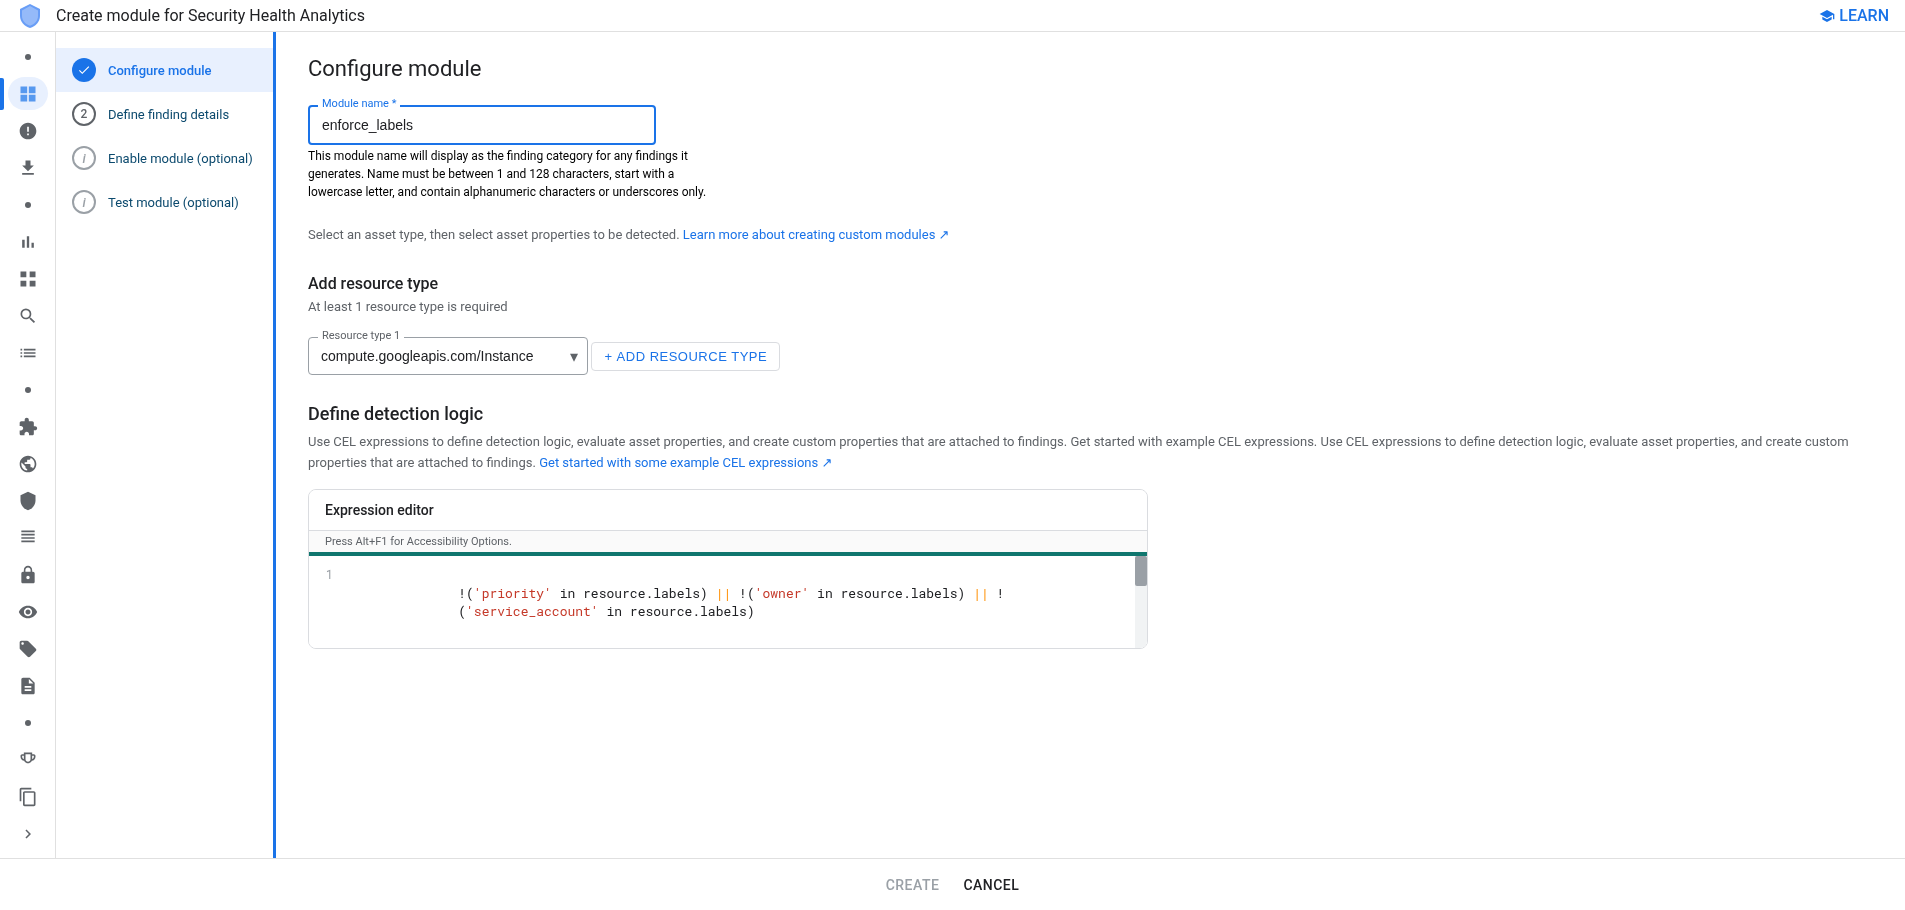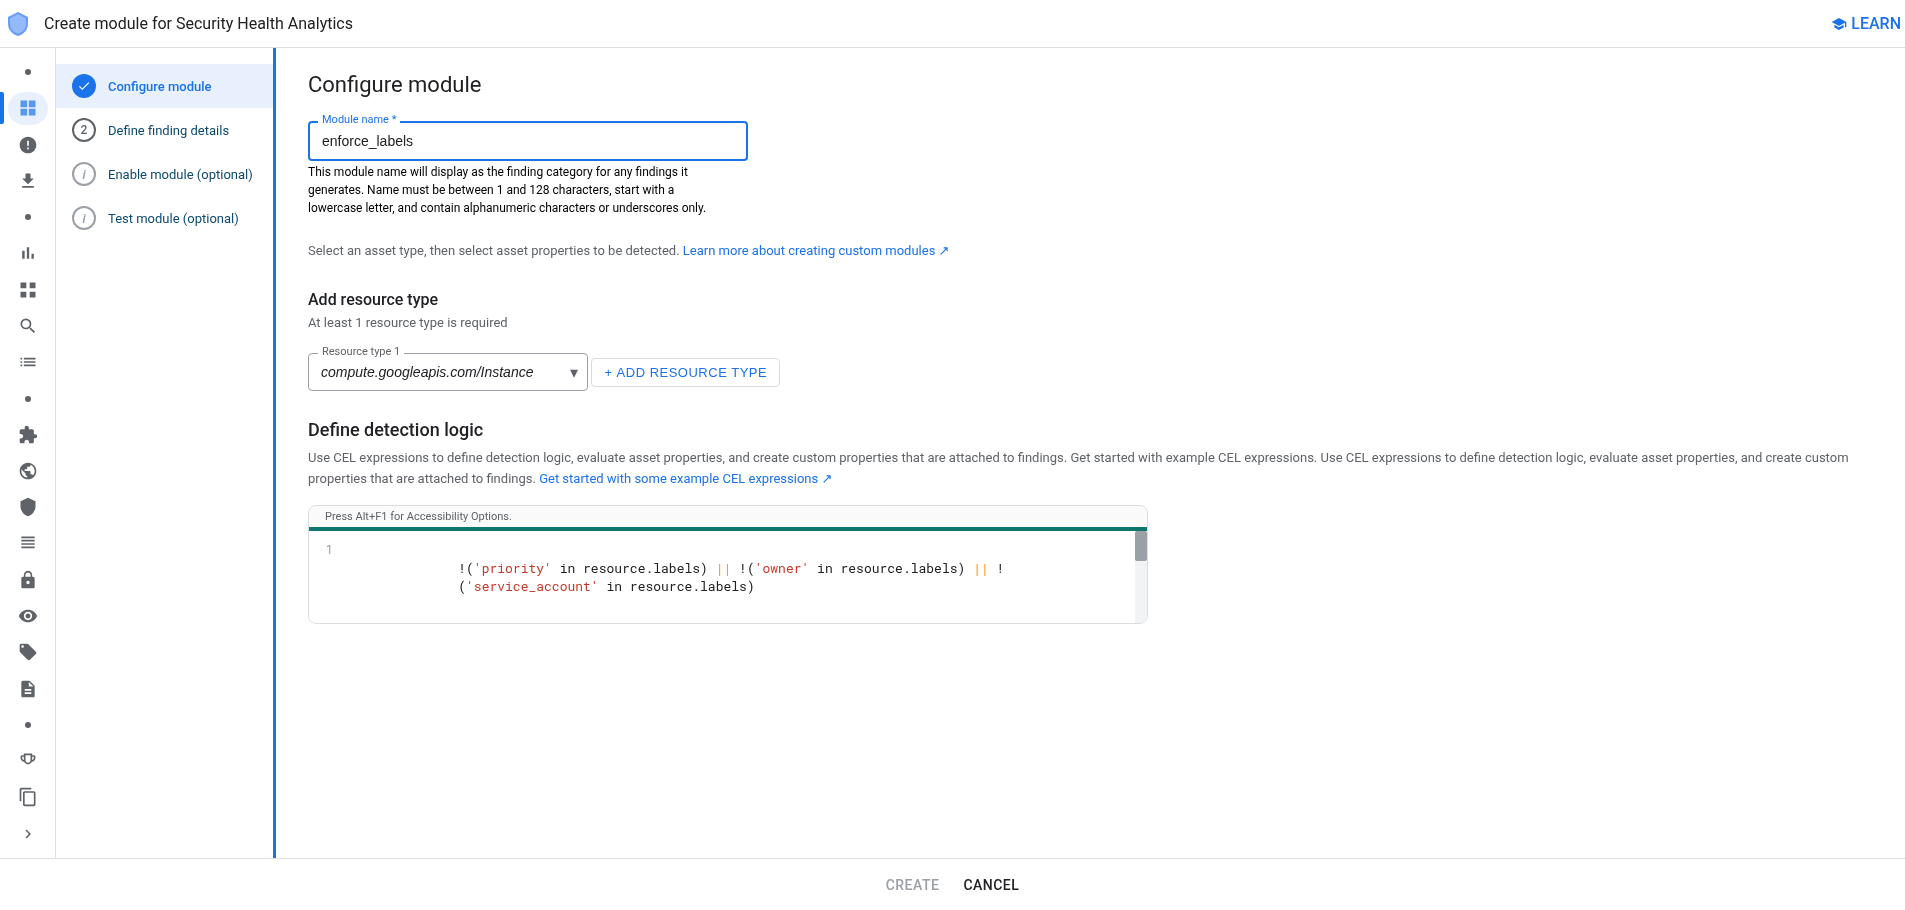--- a/index.html
+++ b/index.html
@@ -1,22 +1,22 @@
 <!DOCTYPE html>
 <html><head>
   <meta charset="utf-8">
   <style>
     * { box-sizing: border-box; margin: 0; padding: 0; }
     body { font-family: 'Google Sans', Roboto, Arial, sans-serif; font-size: 14px; color: #202124; background: #fff; display: flex; flex-direction: column; height: 910px; overflow: hidden; }
 
     .top-bar {
-      height: 48px;
-      display: flex;
-      align-items: center;
-      padding: 0 4px;
+      height: 32px;
+      display: flex;
+      align-items: center;
+      padding: 0 16px;
       border-bottom: 1px solid #e0e0e0;
       background: #fff;
       flex-shrink: 0;
     }
     .top-bar-title {
       font-size: 16px;
       font-weight: 400;
       color: #202124;
       margin-left: 12px;
     }
@@ -155,21 +155,21 @@
       color: #202124;
     }
 
     
     .field-group {
       margin-bottom: 24px;
     }
     .text-field-wrapper {
       position: relative;
       display: inline-block;
-      width: 440px;
+      width: 348px;
     }
     .text-field-label {
       position: absolute;
       top: -8px;
       left: 10px;
       background: #fff;
       padding: 0 4px;
       font-size: 11px;
       color: #1a73e8;
       z-index: 1;
@@ -246,21 +246,20 @@
       width: 100%;
       padding: 10px 36px 10px 12px;
       border: 1px solid #9aa0a6;
       border-radius: 4px;
       font-size: 14px;
       color: #202124;
       background: #fff;
       appearance: none;
       cursor: pointer;
       outline: none;
-      font-style: italic;
     }
     .select-arrow {
       position: absolute;
       right: 10px;
       top: 50%;
       transform: translateY(-50%);
       color: #5f6368;
       pointer-events: none;
       font-size: 16px;
     }
@@ -575,20 +574,21 @@
       <h2 class="section-title">Define detection logic</h2>
       <p class="section-desc">
         <span>Use CEL expressions to define detection logic, evaluate asset properties, and create custom properties that are attached to findings. Get started with example CEL expressions. Use CEL expressions to define detection logic, evaluate asset properties, and create custom properties that are attached to findings.</span>
         <a class="link">
           <span>Get started with some example CEL expressions</span>
           <span> ↗</span>
         </a>
       </p>
 
       <div class="expression-editor">
+        <div class="expression-header">Expression editor</div>
         <div class="expression-accessibility">Press Alt+F1 for Accessibility Options.</div>
         <div class="expression-body" style="position:relative;">
           <div class="code-line">
             <span class="line-number">1</span>
             <span class="code-content">
               <span class="code-text">!(</span><span class="code-string">'priority'</span><span class="code-text"> in resource.labels) </span><span class="code-op">||</span><span class="code-text"> !(</span><span class="code-string">'owner'</span><span class="code-text"> in resource.labels) </span><span class="code-op">||</span><span class="code-text"> !<br>&nbsp;&nbsp;&nbsp;&nbsp;&nbsp;&nbsp;&nbsp;&nbsp;&nbsp;&nbsp;&nbsp;&nbsp;&nbsp;&nbsp;(</span><span class="code-string">'service_account'</span><span class="code-text"> in resource.labels)</span>
             </span>
           </div>
           <div class="scrollbar-indicator">
             <div class="scrollbar-thumb"></div>

